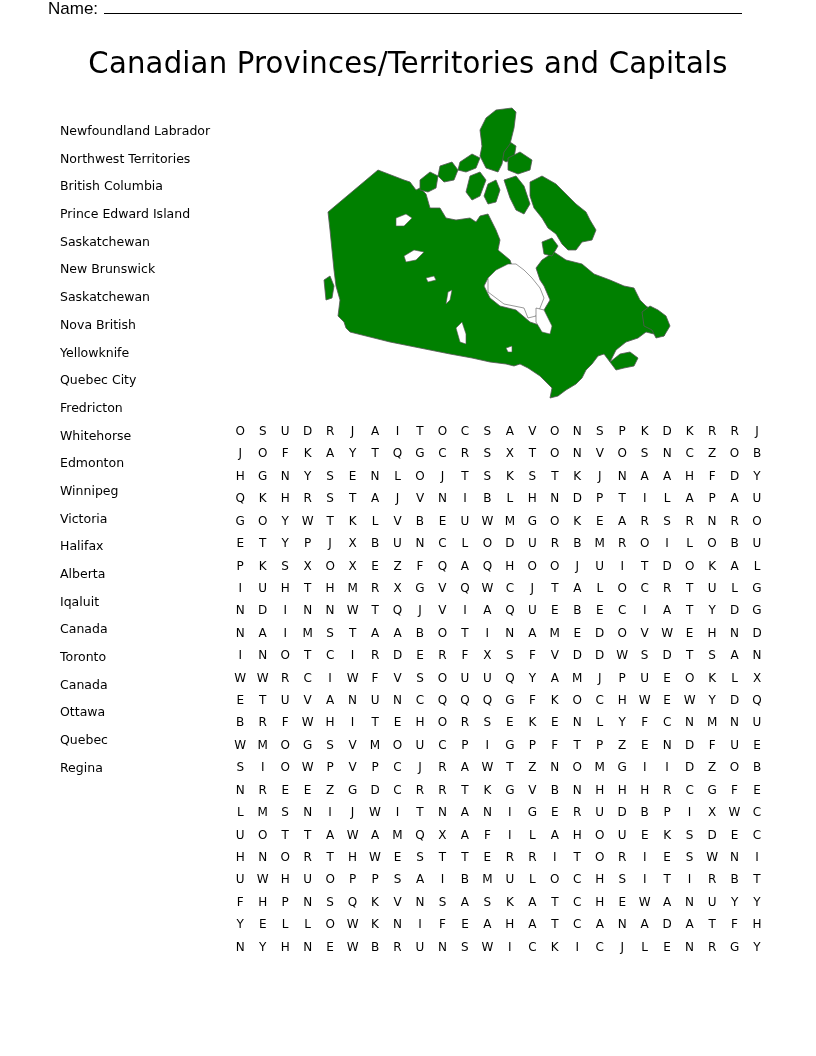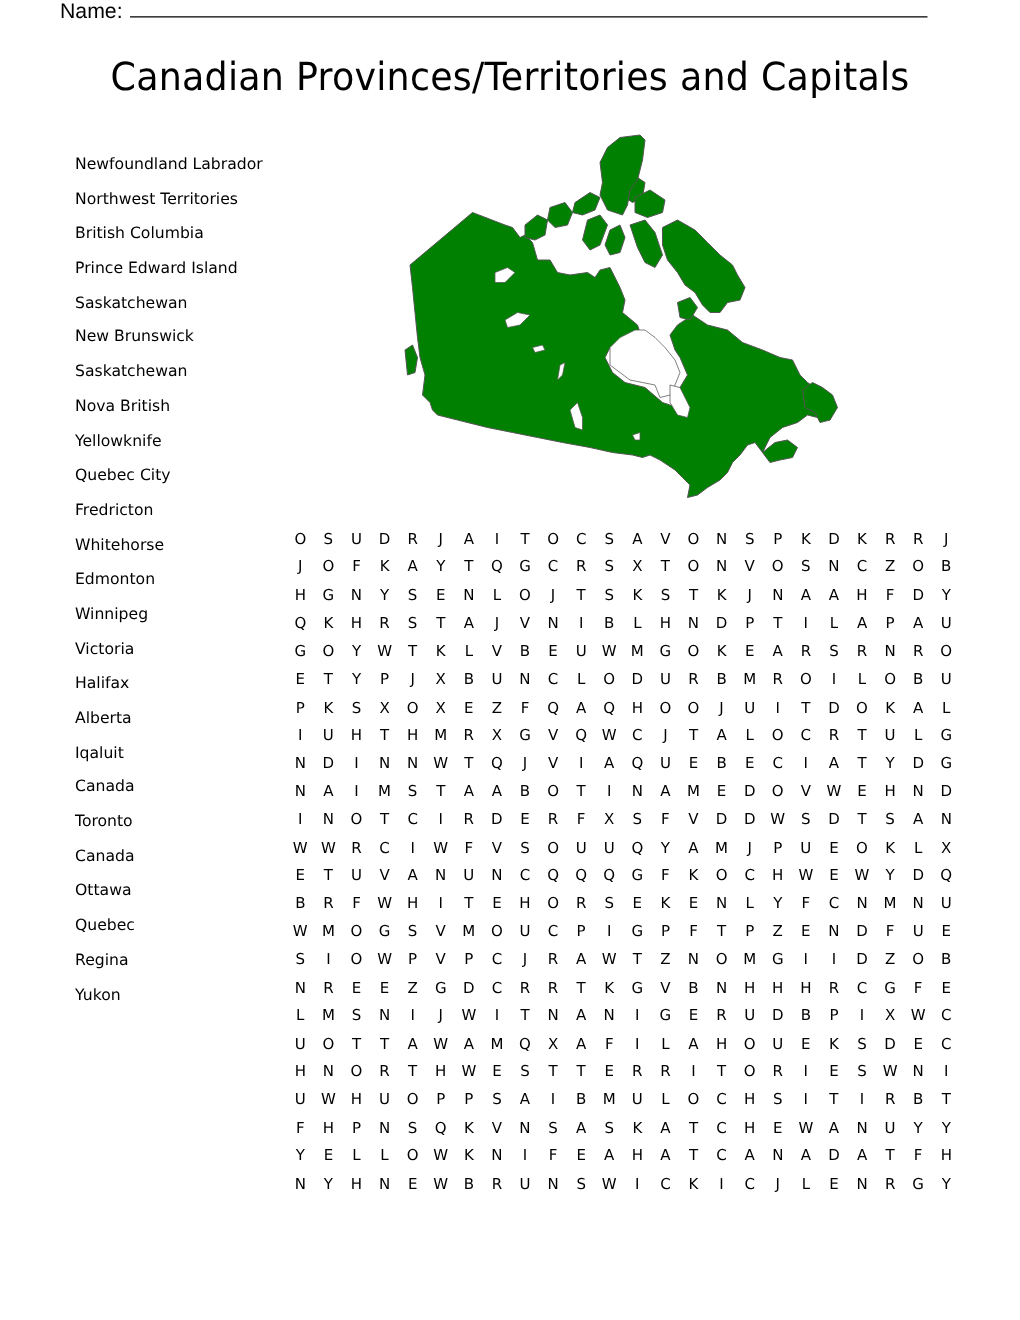--- a/index.html
+++ b/index.html
@@ -108,21 +108,20 @@
     <li>Victoria</li>
     <li>Halifax</li>
     <li>Alberta</li>
     <li>Iqaluit</li>
     <li>Canada</li>
     <li>Toronto</li>
     <li>Canada</li>
     <li>Ottawa</li>
     <li>Quebec</li>
     <li>Regina</li>
-    <li>Yukon</li>
   </ul>
 
 <div class="map">
   <svg width="360" height="310" viewBox="0 0 360 310" xmlns="http://www.w3.org/2000/svg">
     <g id="map-fill" fill="#008000" stroke="#555555" stroke-width="0.8" stroke-linejoin="round">
 
       <path d="M8,112 L58,70 L80,78 L86,80 L96,90 L102,92 L114,100 L126,105 L134,118 L146,120 L156,118 L168,108 L178,118 L184,112 L196,120 L202,112 L212,126 L216,138 L222,146 L232,136 L238,150 L246,158 L252,158 L258,144 L266,150 L274,160 L284,170 L294,178 L304,174 L310,184 L320,190 L324,196 L334,206 L346,214 L348,208 L342,200 L334,192 L322,186 L312,180 L300,172 L290,164 L282,158 L276,150 L268,146 L262,148 L256,156 L250,154 L244,142 L240,136 L232,132 L224,138 L218,132 L212,120 L206,108 L196,104 L188,96 L182,100 L176,96 L170,92 L176,80 L170,76 L164,84 L158,88 L152,100 L144,104 L136,96 L128,90 L120,92 L112,86 L104,82 L96,74 L90,78 L84,66 L76,58 L70,72 L62,68 L58,70 Z" fill="none" stroke="none"></path>
       <path d="M8,112 L58,70 L84,80 L90,82 L96,90 L100,88 L106,94 L110,108 L120,108 L126,118 L136,120 L150,118 L156,122 L160,116 L168,114 L176,130 L180,140 L178,150 L190,160 L196,178 L194,188 L184,176 L176,172 L168,178 L164,186 L170,198 L180,206 L196,210 L210,222 L222,226 L224,210 L230,200 L224,186 L220,180 L216,168 L222,160 L234,152 L246,160 L262,164 L274,174 L290,180 L304,186 L314,188 L320,200 L326,206 L332,210 L338,220 L346,228 L344,236 L334,234 L326,232 L318,238 L306,242 L296,250 L290,262 L284,254 L278,256 L272,264 L266,270 L262,278 L256,284 L246,290 L238,296 L230,298 L232,288 L226,282 L220,276 L214,272 L208,268 L200,264 L194,266 L186,264 L170,262 L152,258 L130,254 L110,250 L90,246 L70,242 L46,236 L30,232 L26,228 L24,222 L18,216 L20,200 L16,186 L14,170 L12,150 L10,130 Z"></path>
 
       <path d="M162,44 L170,34 L176,36 L182,44 L178,52 L170,56 L164,52 Z"></path>

